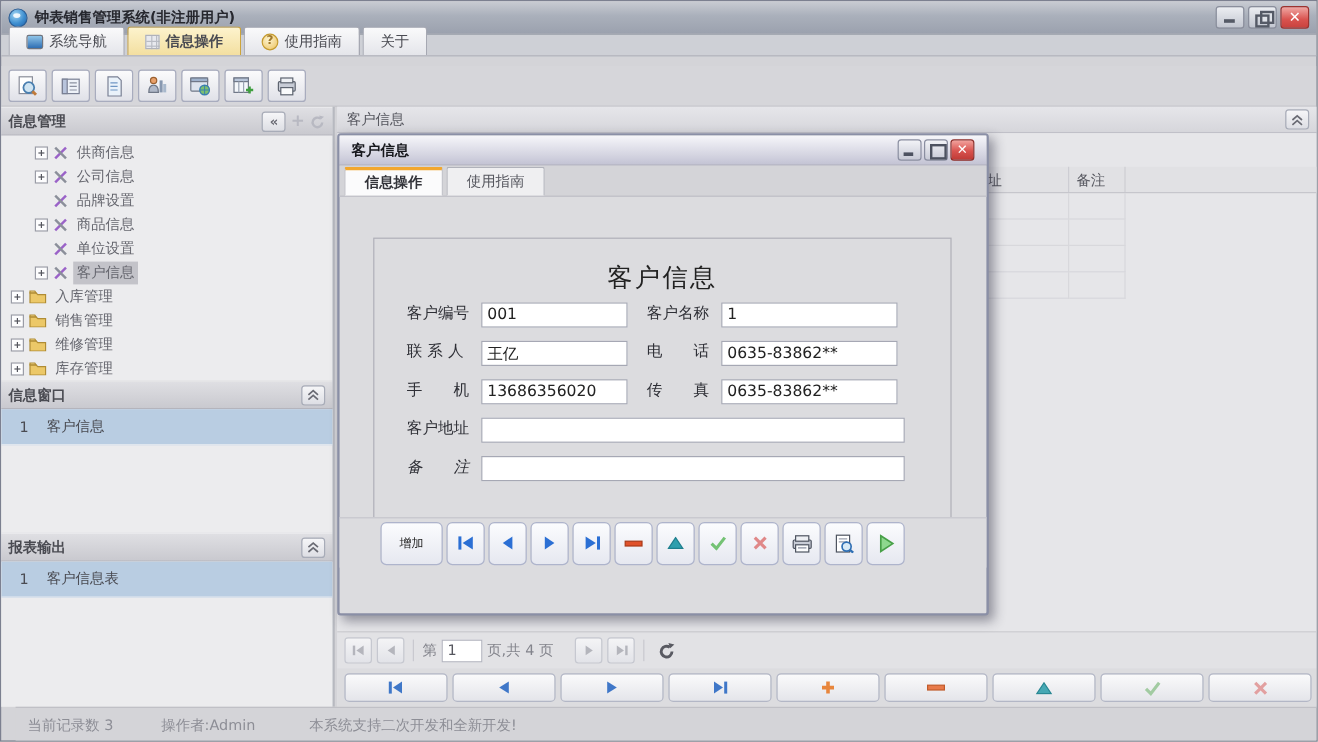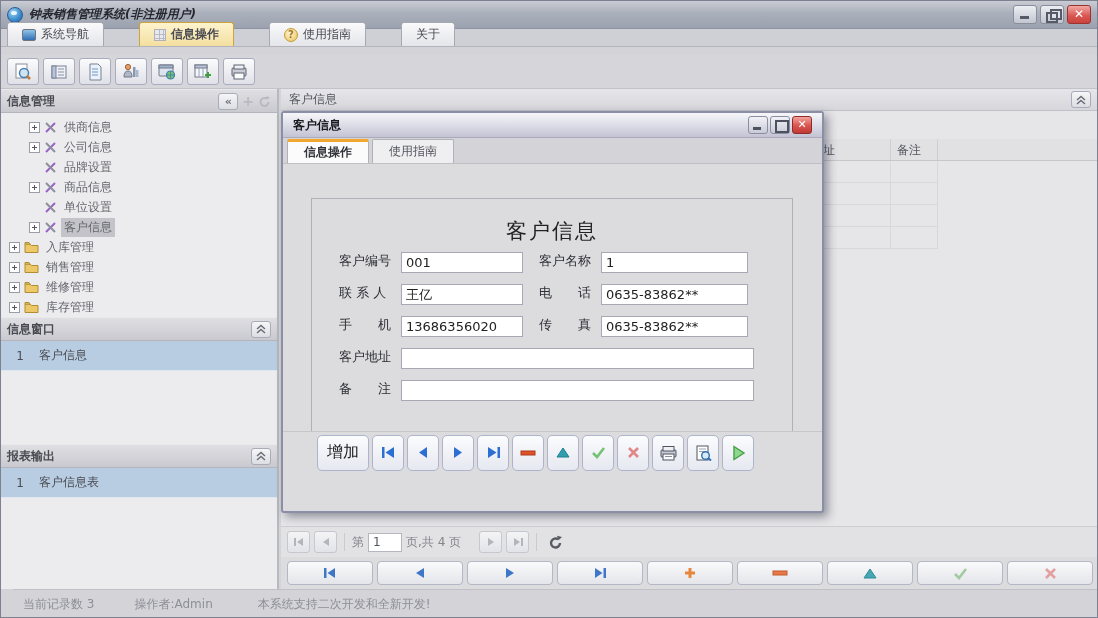--- a/index.html
+++ b/index.html
@@ -3,39 +3,39 @@
 <meta charset="utf-8">
 <style>
   * { margin:0; padding:0; box-sizing:border-box; }
   html,body { width:1098px; height:618px; }
   body { font-family:"DejaVu Sans","Liberation Sans",sans-serif; font-size:12px; color:#3c3d44; background:#6b6f7a; }
   #app { position:relative; width:1098px; height:618px; background:#d4d4d8; border:1px solid #7c8090; overflow:hidden; }
 
   
   #titlebar { position:absolute; left:0; top:0; width:100%; height:28px;
     background:linear-gradient(#c9ccd3,#aab0bb 45%,#9ba1ae); border-bottom:1px solid #8d93a0;
-    display:flex; align-items:center; padding:0 6px;font-style:italic; }
+    display:flex; align-items:center; padding:0 6px; }
   .app-ico { width:16px; height:16px; border-radius:50%;
     background:radial-gradient(circle at 35% 30%, #9fd4f2 0%, #3f8fd0 55%, #1f5fa8 100%);
     border:1px solid #2a5e96; position:relative; margin-right:6px; }
   .app-ico::after{ content:""; position:absolute; left:3px; top:3px; width:6px; height:4px;
     background:rgba(255,255,255,.85); border-radius:50%; }
   #titlebar .title { font-weight:bold; color:#26272e; }
   .win-btns { margin-left:auto; display:flex; gap:3px; }
   .wbtn { width:24px; height:19px; border:1px solid #8a8e9c; border-radius:3px;
     background:linear-gradient(#eceef2,#c2c6d0); position:relative; cursor:pointer; }
   .wbtn.min::after { content:""; position:absolute; left:6px; bottom:4px; width:9px; height:3px; background:#555a66; }
   .wbtn.restore::after { content:""; position:absolute; left:5px; top:6px; width:8px; height:7px; border:2px solid #555a66; }
   .wbtn.restore::before { content:""; position:absolute; left:9px; top:3px; width:8px; height:7px; border:2px solid #555a66; background:#dfe2e8; }
   .wbtn.close { background:linear-gradient(#f0a8a4,#d9534f 60%,#c9423e); border-color:#9c3330; }
   .wbtn.close::after { content:"✕"; position:absolute; left:0; right:0; top:1px; text-align:center; color:#fff; font-weight:bold; font-size:12px; }
 
   
   #tabstrip { position:absolute; left:0; top:28px; width:100%; height:18px; background:#ced0d6;
-    border-bottom:1px solid #b2b4bc; display:flex; align-items:flex-end; padding-left:6px;gap:33px; }
+    border-bottom:1px solid #b2b4bc; display:flex; align-items:flex-end; padding-left:6px; }
   .mtab { height:24px; display:flex; align-items:center; gap:5px; padding:0 14px;
     border:1px solid #a6a8b2; border-bottom:none; border-radius:3px 3px 0 0;
     background:linear-gradient(#fafafb,#e4e5ea); margin-right:2px; color:#4a4b52; cursor:pointer; }
   .mtab.active { background:linear-gradient(#fdf3cd,#f3dfa0); border-color:#cda43c; font-weight:bold; }
   .ti-nav { width:14px; height:12px; border:1px solid #6f747f; border-radius:2px;
     background:linear-gradient(#8fc4e8,#2f6fb4); }
   .ti-grid { width:12px; height:12px;
     background:linear-gradient(#b9bcc4,#b9bcc4) 4px 0/1px 12px no-repeat,
                linear-gradient(#b9bcc4,#b9bcc4) 8px 0/1px 12px no-repeat,
                linear-gradient(#b9bcc4,#b9bcc4) 0 4px/12px 1px no-repeat,
@@ -130,21 +130,21 @@
   #groupbox { position:absolute; left:28px; top:34px; width:482px; height:234px; border:1px solid #b0b0b8; background:#dcdcdf; }
   #form-title { position:absolute; left:0; top:18px; width:100%; text-align:center; font-size:21px; color:#222; letter-spacing:2px; }
   .frow { position:absolute; display:flex; align-items:flex-start; }
   .flabel { width:62px; white-space:pre; color:#2e2f36; font-size:13px; flex:none; }
   .finput { height:21px; border:1px solid #a6a8b4; background:#fff; font:inherit; font-size:13px; padding:1px 4px; color:#222; }
   .w120 { width:122px; } .w147 { width:147px; } .wwide { width:353px; }
   #dlg-btnbar { position:absolute; left:0; bottom:0; width:100%; height:42px; border-top:1px solid #c6c6cc;
     background:#dcdcdf; display:flex; align-items:center; gap:3px; padding-left:34px; }
   .dbtn { height:36px; border:1px solid #aeb4cc; border-radius:5px;
     background:linear-gradient(#fbfcfe,#e6e8f0); display:flex; align-items:center; justify-content:center; cursor:pointer; }
-  .dbtn.txt { width:52px; font-size:16px; color:#222; }
+  .dbtn.txt { width:52px; font-size:10px; color:#222; }
   .dbtn.ico { width:32px; }
 
   svg { display:block; }
 </style>
 </head>
 <body>
 
 <div id="app">
 
   <div id="titlebar">
@@ -545,21 +545,21 @@
         </div>
         <div class="frow" style="left:227px; top:117px;">
           <span class="flabel">传　　真</span>
           <input class="finput w147" value="0635-83862**" style="">
         </div>
 
         <div class="frow" style="left:27px; top:149px;">
           <span class="flabel">客户地址</span>
           <input class="finput wwide" value="" style="">
         </div>
-        <div class="frow" style="left:27px; top:181px;">
+        <div class="frow" style="left:27px; top:181px;font-style:italic;">
           <span class="flabel">备　　注</span>
           <input class="finput wwide" value="" style="">
         </div>
       </div>
 
       <div id="dlg-btnbar">
         <div class="dbtn txt">增加</div>
         <div class="dbtn ico">
           <svg width="15" height="13">
               <rect x="1" y="1" width="2.5" height="11" fill="#2b6fd4"></rect>

